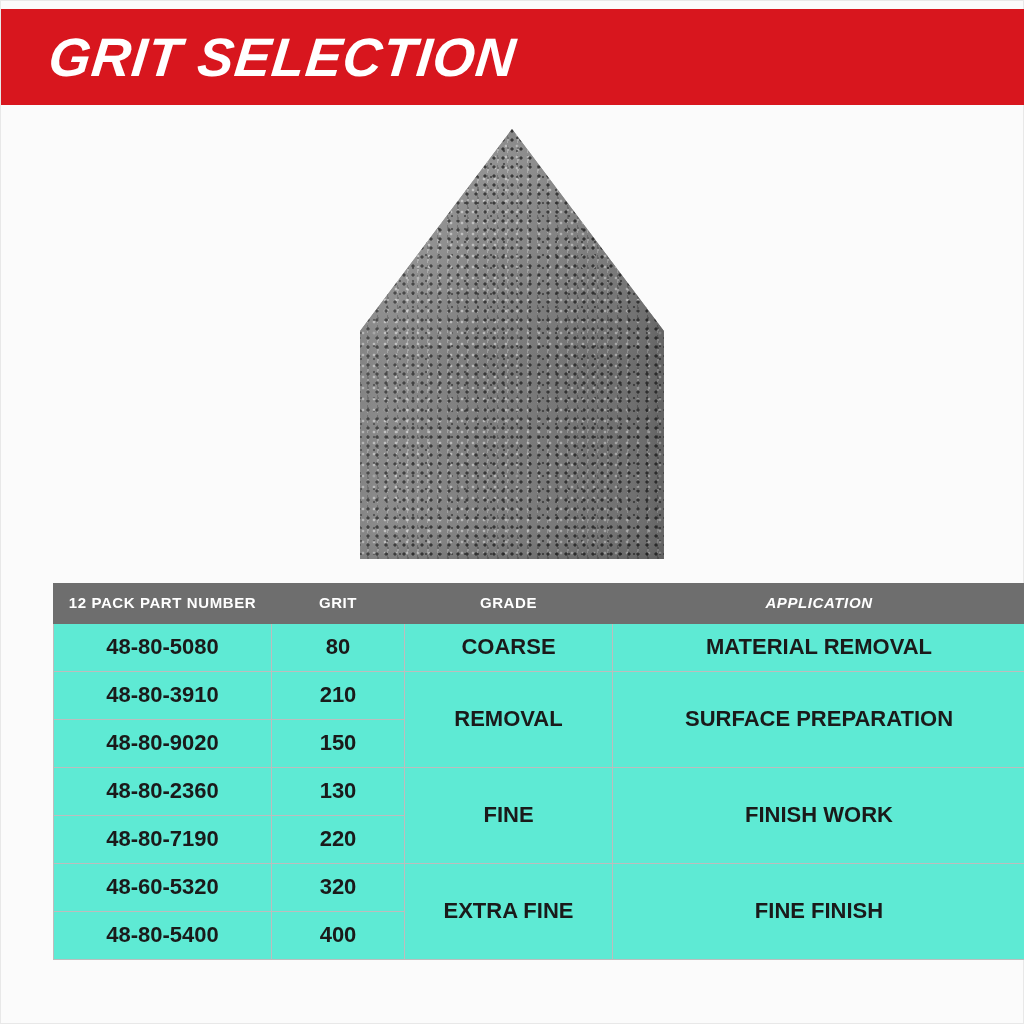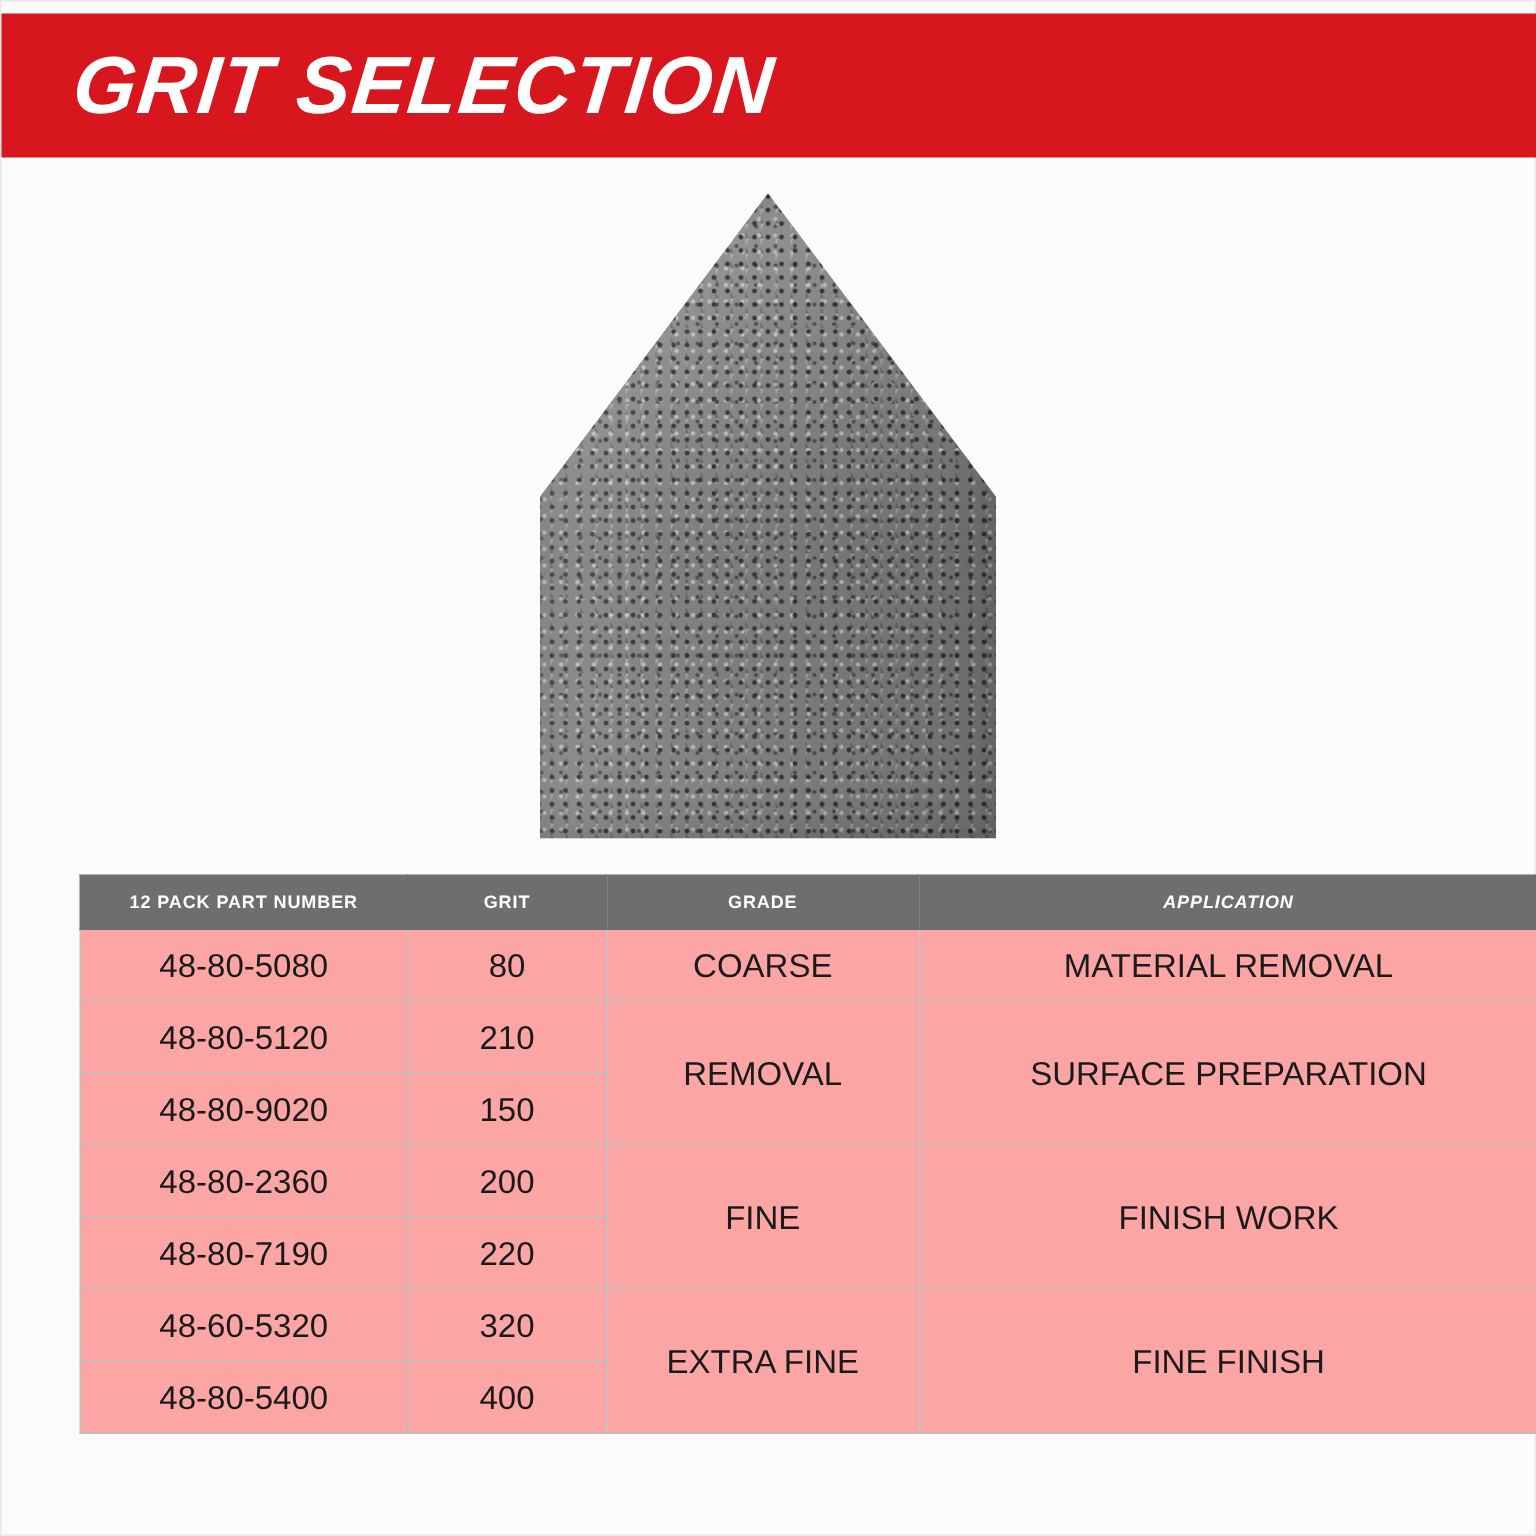--- a/index.html
+++ b/index.html
@@ -100,33 +100,33 @@
   .grit-table th,
   .grit-table td {
     border: 1px solid #bdbdbd;
     text-align: center;
     vertical-align: middle;
     color: #1a1a1a;
   }
   .grit-table thead th {
     background: #6e6e6e;
     color: #ffffff;
-    font-size: 12px;
+    font-size: 15px;
     font-weight: bold;
     letter-spacing: 0.6px;
     padding: 10px 6px;
     line-height: 1.25;
     border-color: #6e6e6e;
   }
   .grit-table tbody td {
     font-size: 22px;
-    font-weight: normal;
+    font-weight: bold;
     height: 47px;
     padding: 0 4px;
-    background: #fca5a5;
+    background: #5eead4;
   }
   .col-part { width: 205px; }
   .col-grit { width: 120px; }
   .col-grade { width: 195px; }
   .col-app  { width: 400px; font-style: italic; }
 </style>
 </head>
 <body>
 
 <div class="page">
@@ -152,32 +152,32 @@
       </tr>
     </thead>
     <tbody>
       <tr>
         <td>48-80-5080</td>
         <td>80</td>
         <td rowspan="1">COARSE</td>
         <td rowspan="1">MATERIAL REMOVAL</td>
       </tr>
       <tr>
-        <td>48-80-5120</td>
+        <td>48-80-3910</td>
         <td>210</td>
         <td rowspan="2">REMOVAL</td>
         <td rowspan="2">SURFACE PREPARATION</td>
       </tr>
       <tr>
         <td>48-80-9020</td>
         <td>150</td>
       </tr>
       <tr>
         <td>48-80-2360</td>
-        <td>200</td>
+        <td>130</td>
         <td rowspan="2">FINE</td>
         <td rowspan="2">FINISH WORK</td>
       </tr>
       <tr>
         <td>48-80-7190</td>
         <td>220</td>
       </tr>
       <tr>
         <td>48-60-5320</td>
         <td>320</td>

